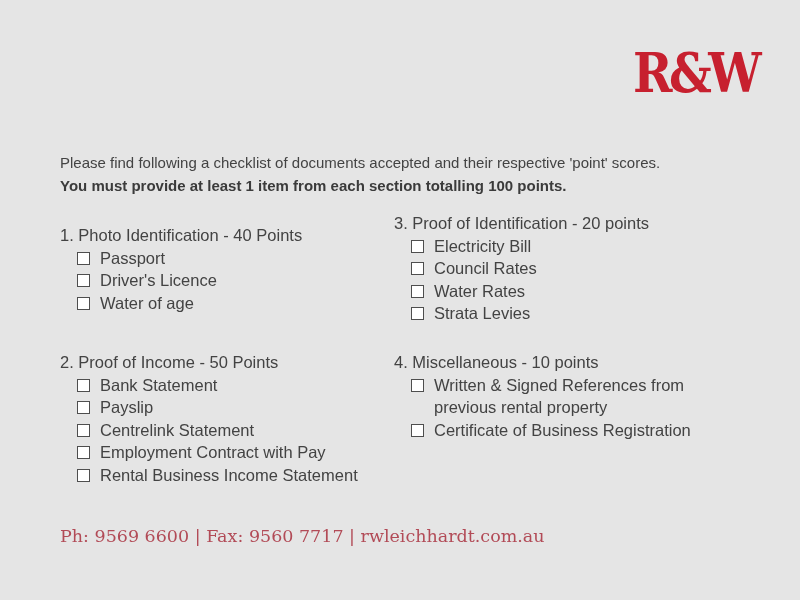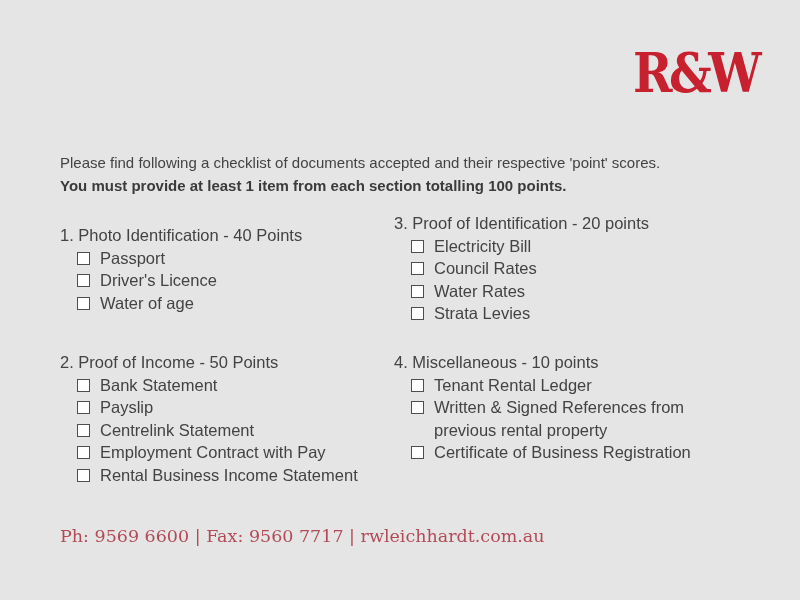--- a/index.html
+++ b/index.html
@@ -144,21 +144,20 @@
         <li class="item"><span class="checkbox"></span><span>Electricity Bill</span></li>
         <li class="item"><span class="checkbox"></span><span>Council Rates</span></li>
         <li class="item"><span class="checkbox"></span><span>Water Rates</span></li>
         <li class="item"><span class="checkbox"></span><span>Strata Levies</span></li>
       </ul>
   </div>
 
   <div class="section pos-3">
     <p class="section-heading">4. Miscellaneous - 10 points</p>
     <ul class="items">
-        <li class="item"><span class="checkbox"></span><span>Tenant Rental Ledger</span></li>
         <li class="item"><span class="checkbox"></span><span>Written &amp; Signed References from previous rental property</span></li>
         <li class="item"><span class="checkbox"></span><span>Certificate of Business Registration</span></li>
       </ul>
   </div>
 
   <div class="footer-contact" style="color: rgb(178, 75, 87);">Ph: 9569 6600 | Fax: 9560 7717 | rwleichhardt.com.au</div>
 
 </div>
 
 </body></html>

